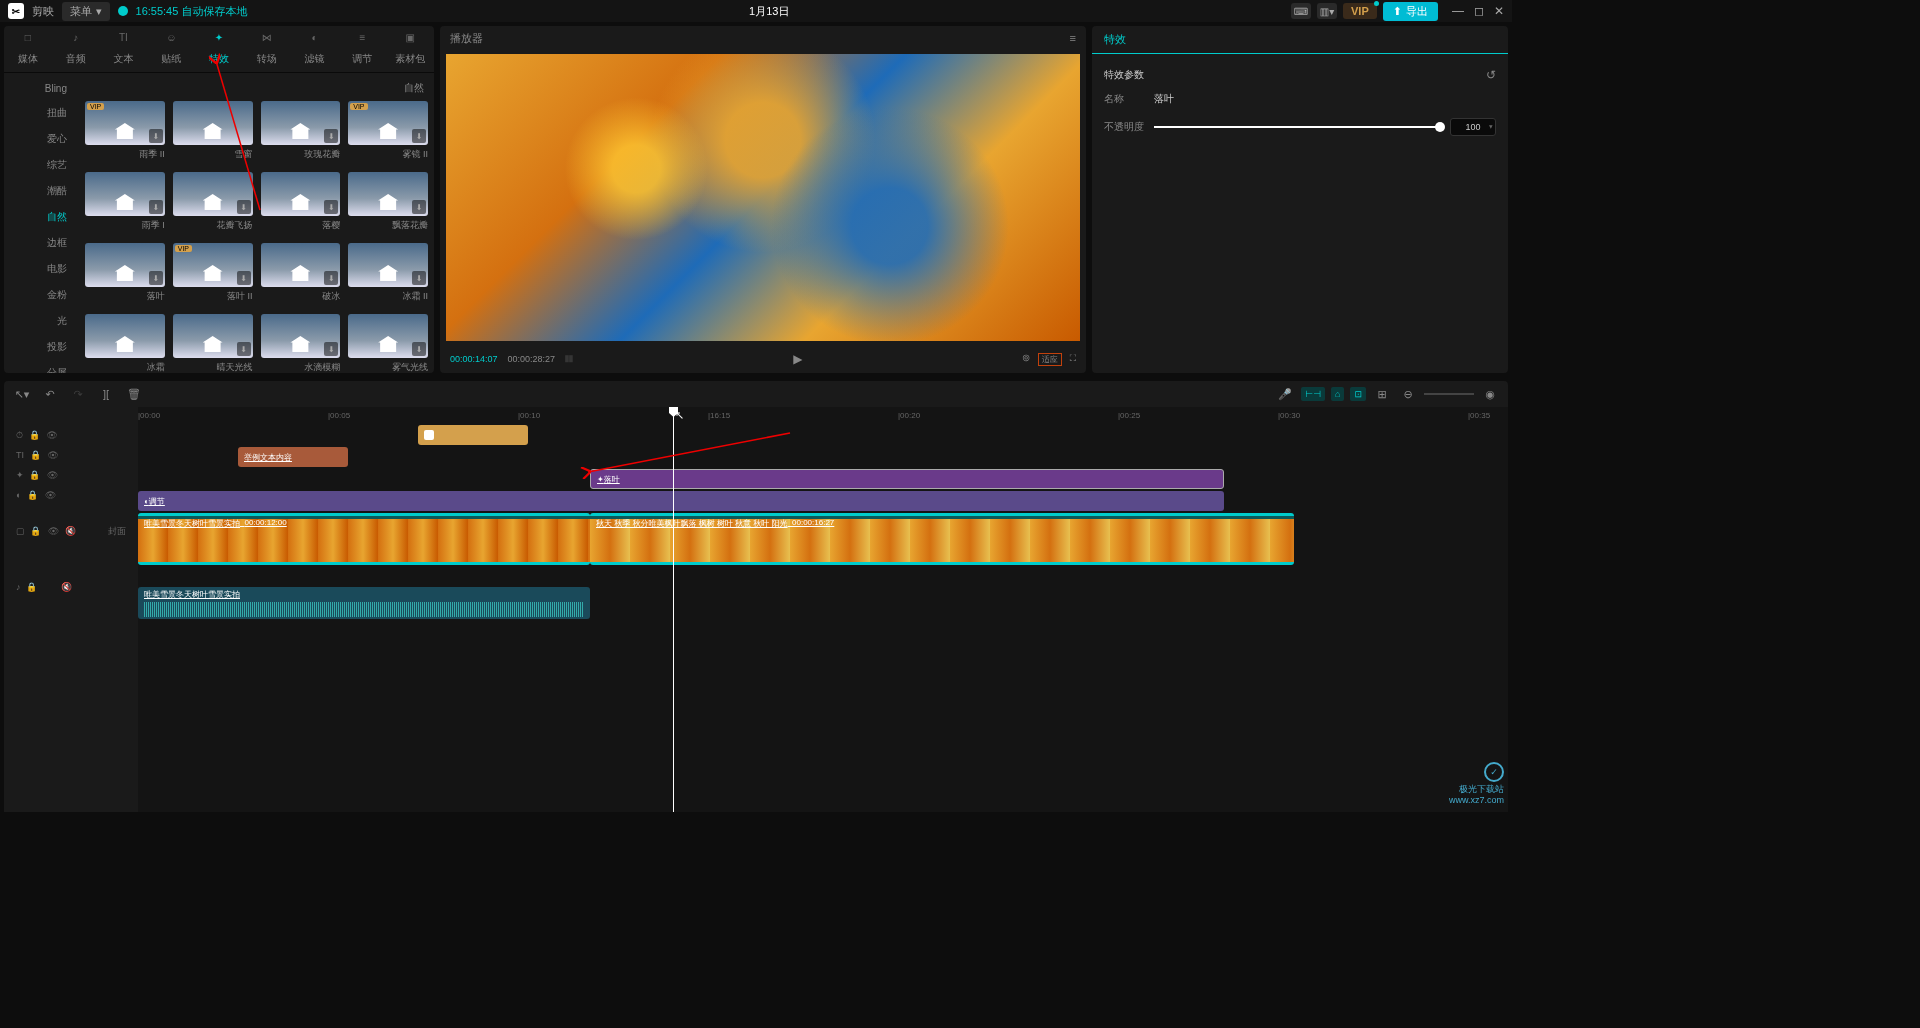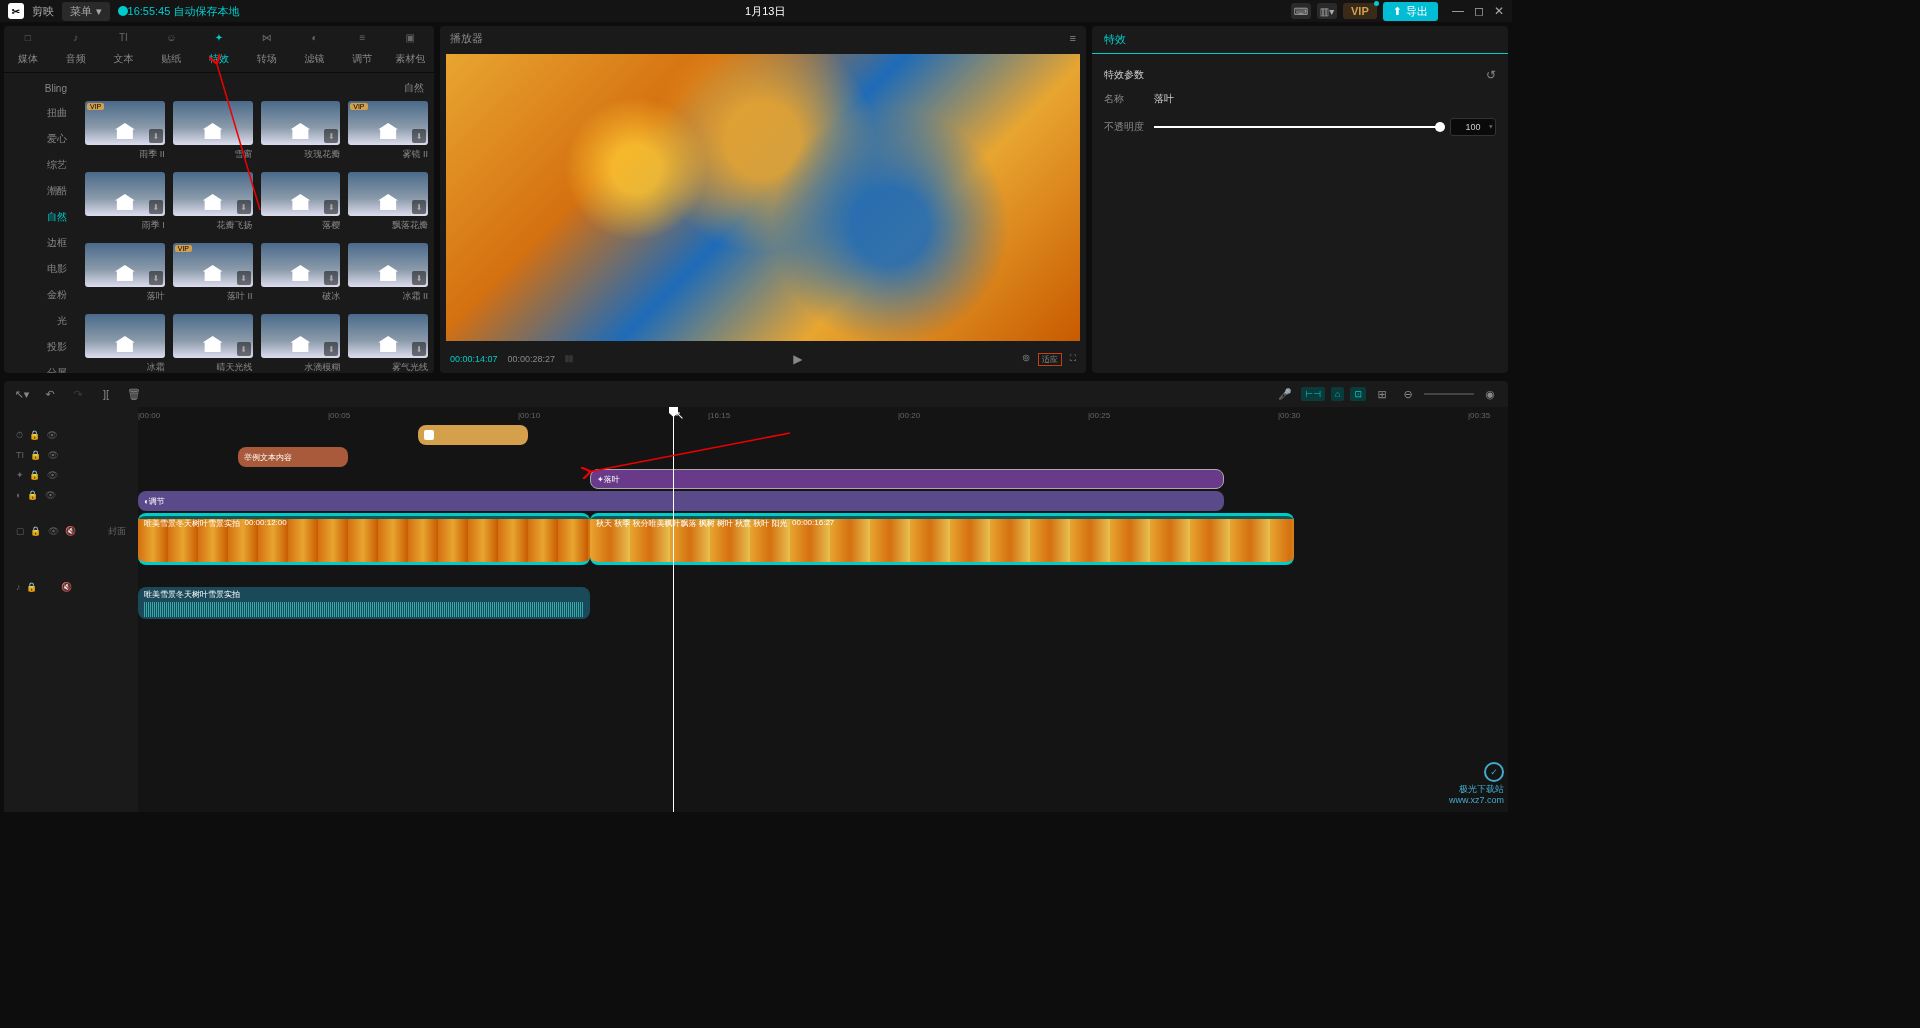--- a/index.html
+++ b/index.html
@@ -1,21 +1,21 @@
 <!DOCTYPE html>
 <html><head>
 <meta charset="utf-8">
 <style>
 * { box-sizing: border-box; margin: 0; padding: 0; }
 body { background: #0d0d0d; color: #aaa; font-family: "Microsoft YaHei", sans-serif; font-size: 11px; overflow: hidden; width: 1512px; height: 812px; position: relative; }
 .title-bar { height: 22px; background: #141414; display: flex; align-items: center; padding: 0 8px; justify-content: space-between; }
 .title-left { display: flex; align-items: center; gap: 8px; }
 .logo { width: 16px; height: 16px; background: #fff; border-radius: 3px; display:flex;align-items:center;justify-content:center;color:#000;font-weight:bold;font-size:10px;}
 .menu-btn { background: #2a2a2a; padding: 2px 8px; border-radius: 3px; display: flex; align-items: center; gap: 4px; }
-.save-indicator { display: flex; align-items: center; gap: 0; color: #0cc; }
+.save-indicator { display: flex; align-items: center; gap: 8px; color: #0cc; }
 .save-dot { width: 10px; height: 10px; background: #0cc; border-radius: 50%; }
 .title-center { color: #fff; font-size: 11px; }
 .title-right { display: flex; align-items: center; gap: 6px; }
 .icon-btn-sm { width: 20px; height: 16px; background: #2a2a2a; border-radius: 3px; display:flex;align-items:center;justify-content:center;font-size:10px;}
 .vip-btn { background: #3a2a1a; color: #d4a04c; padding: 2px 8px; border-radius: 3px; font-weight: bold; position:relative;}
 .vip-btn::after{content:'';position:absolute;top:-2px;right:-2px;width:5px;height:5px;background:#0cc;border-radius:50%;}
 .export-btn { background: #00bcd4; color: #fff; padding: 2px 10px; border-radius: 3px; display:flex;align-items:center;gap:4px;}
 .win-ctrl { display: flex; gap: 10px; margin-left: 8px; color: #aaa; font-size: 12px;}
 .main-area { display: flex; height: 355px; gap: 6px; padding: 4px; }
 .left-panel { width: 430px; background: #1a1a1a; border-radius: 4px; display: flex; flex-direction: column; }
@@ -67,21 +67,21 @@
 .zoom-slider { width: 50px; height: 2px; background: #444;}
 .timeline-body { background: #141414; height: 412px; display: flex;}
 .track-controls { width: 134px; background: #1a1a1a; padding-top: 18px;}
 .track-ctrl-row { height: 20px; display: flex; align-items: center; gap: 6px; padding: 0 12px; font-size: 9px; color: #666;}
 .track-ctrl-row.tall { height: 52px;}
 .track-area { flex: 1; position: relative; overflow: hidden;}
 .ruler { height: 18px; position: relative; font-size: 8px; color: #666;}
 .ruler-mark { position: absolute; top: 4px;}
 .tracks { position: relative;}
 .track { height: 20px; position: relative; margin-bottom: 2px;}
-.clip { position: absolute; height: 100%; border-radius: 8px; display: flex; align-items: center; padding: 0 6px; font-size: 8px; color: #fff; overflow:hidden;}
+.clip { position: absolute; height: 100%; border-radius: 3px; display: flex; align-items: center; padding: 0 6px; font-size: 8px; color: #fff; overflow:hidden;text-decoration:underline;}
 .clip-orange { background: #d4a04c;}
 .clip-text { background: #a85a3a;}
 .clip-effect { background: #6a3a8a; border: 1px solid #aaa;}
 .clip-adjust { background: #5a4a8a;}
 .video-track { height: 52px !important;}
 .clip-video { background: linear-gradient(180deg, #0a5a5a 0px, #0a5a5a 3px, transparent 3px), repeating-linear-gradient(90deg, #d47010 0, #e8a530 15px, #c85a00 30px); background-color:#0a5a5a; border-top:3px solid #0cc; border-bottom:3px solid #0cc; align-items:flex-start; padding-top:2px;}
 .clip-video.v2 { background: linear-gradient(180deg, #0a5a5a 0px, #0a5a5a 3px, transparent 3px), repeating-linear-gradient(90deg, #e8a530 0, #d47010 20px, #e8c050 40px); border-top:3px solid #0cc; border-bottom:3px solid #0cc;}
 .audio-track { height: 32px !important;}
 .clip-audio { background: #1a4a5a; flex-direction:column; align-items:flex-start; justify-content:flex-start; padding:2px 6px;}
 .clip-audio .wave{width:100%;height:16px;background:repeating-linear-gradient(90deg, #3aa 0 1px, transparent 1px 2px);margin-top:2px;}
@@ -358,21 +358,21 @@
           <span>🔇</span>
         </div>
     </div>
     <div class="track-area">
       <div class="ruler" id="ruler">
           <span class="ruler-mark" style="left: 0px;">|00:00</span>
           <span class="ruler-mark" style="left: 190px;">|00:05</span>
           <span class="ruler-mark" style="left: 380px;">|00:10</span>
           <span class="ruler-mark" style="left: 570px;">|16:15</span>
           <span class="ruler-mark" style="left: 760px;">|00:20</span>
-          <span class="ruler-mark" style="left: 950px;">|00:25</span>
+          <span class="ruler-mark" style="left: 980px;">|00:25</span>
           <span class="ruler-mark" style="left: 1140px;">|00:30</span>
           <span class="ruler-mark" style="left: 1330px;">|00:35</span>
         </div>
       <div class="tracks">
         <div class="track">
           <div class="clip clip-orange" style="left:280px;width:110px">
               <span style="width:10px;height:10px;background:#fff;border-radius:2px;margin-right:4px"></span>
             </div>
         </div>
         <div class="track">

